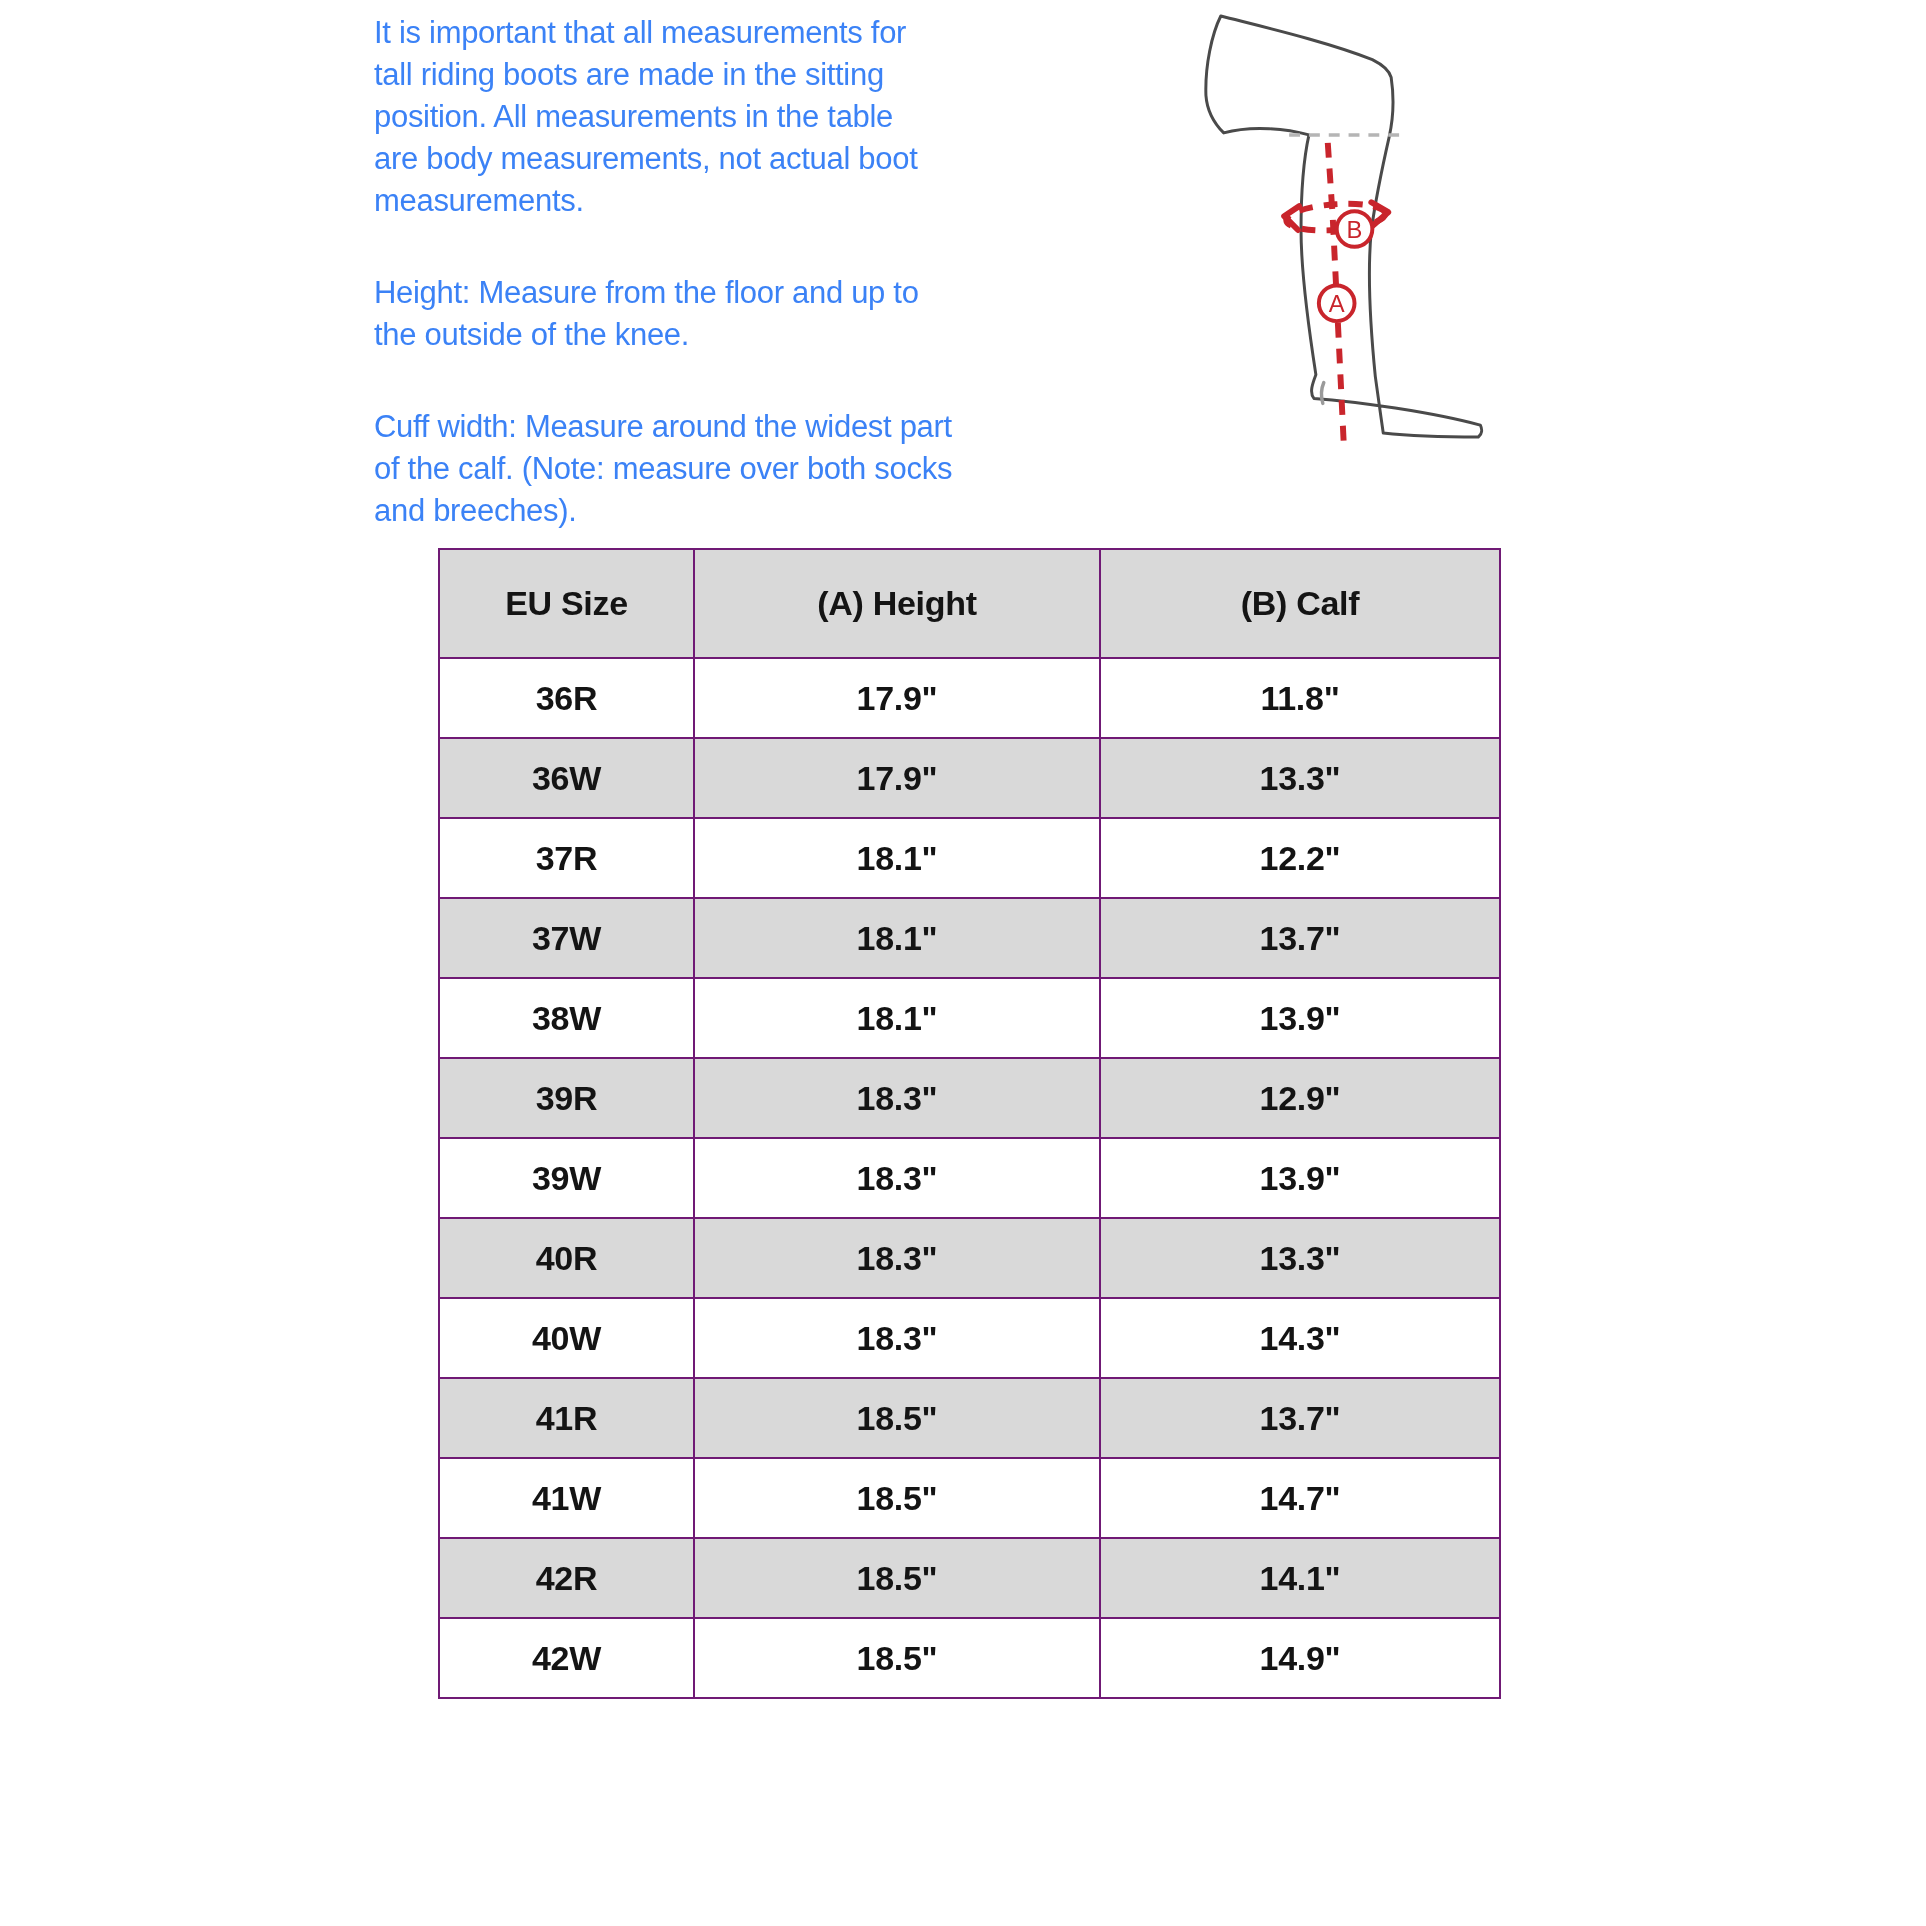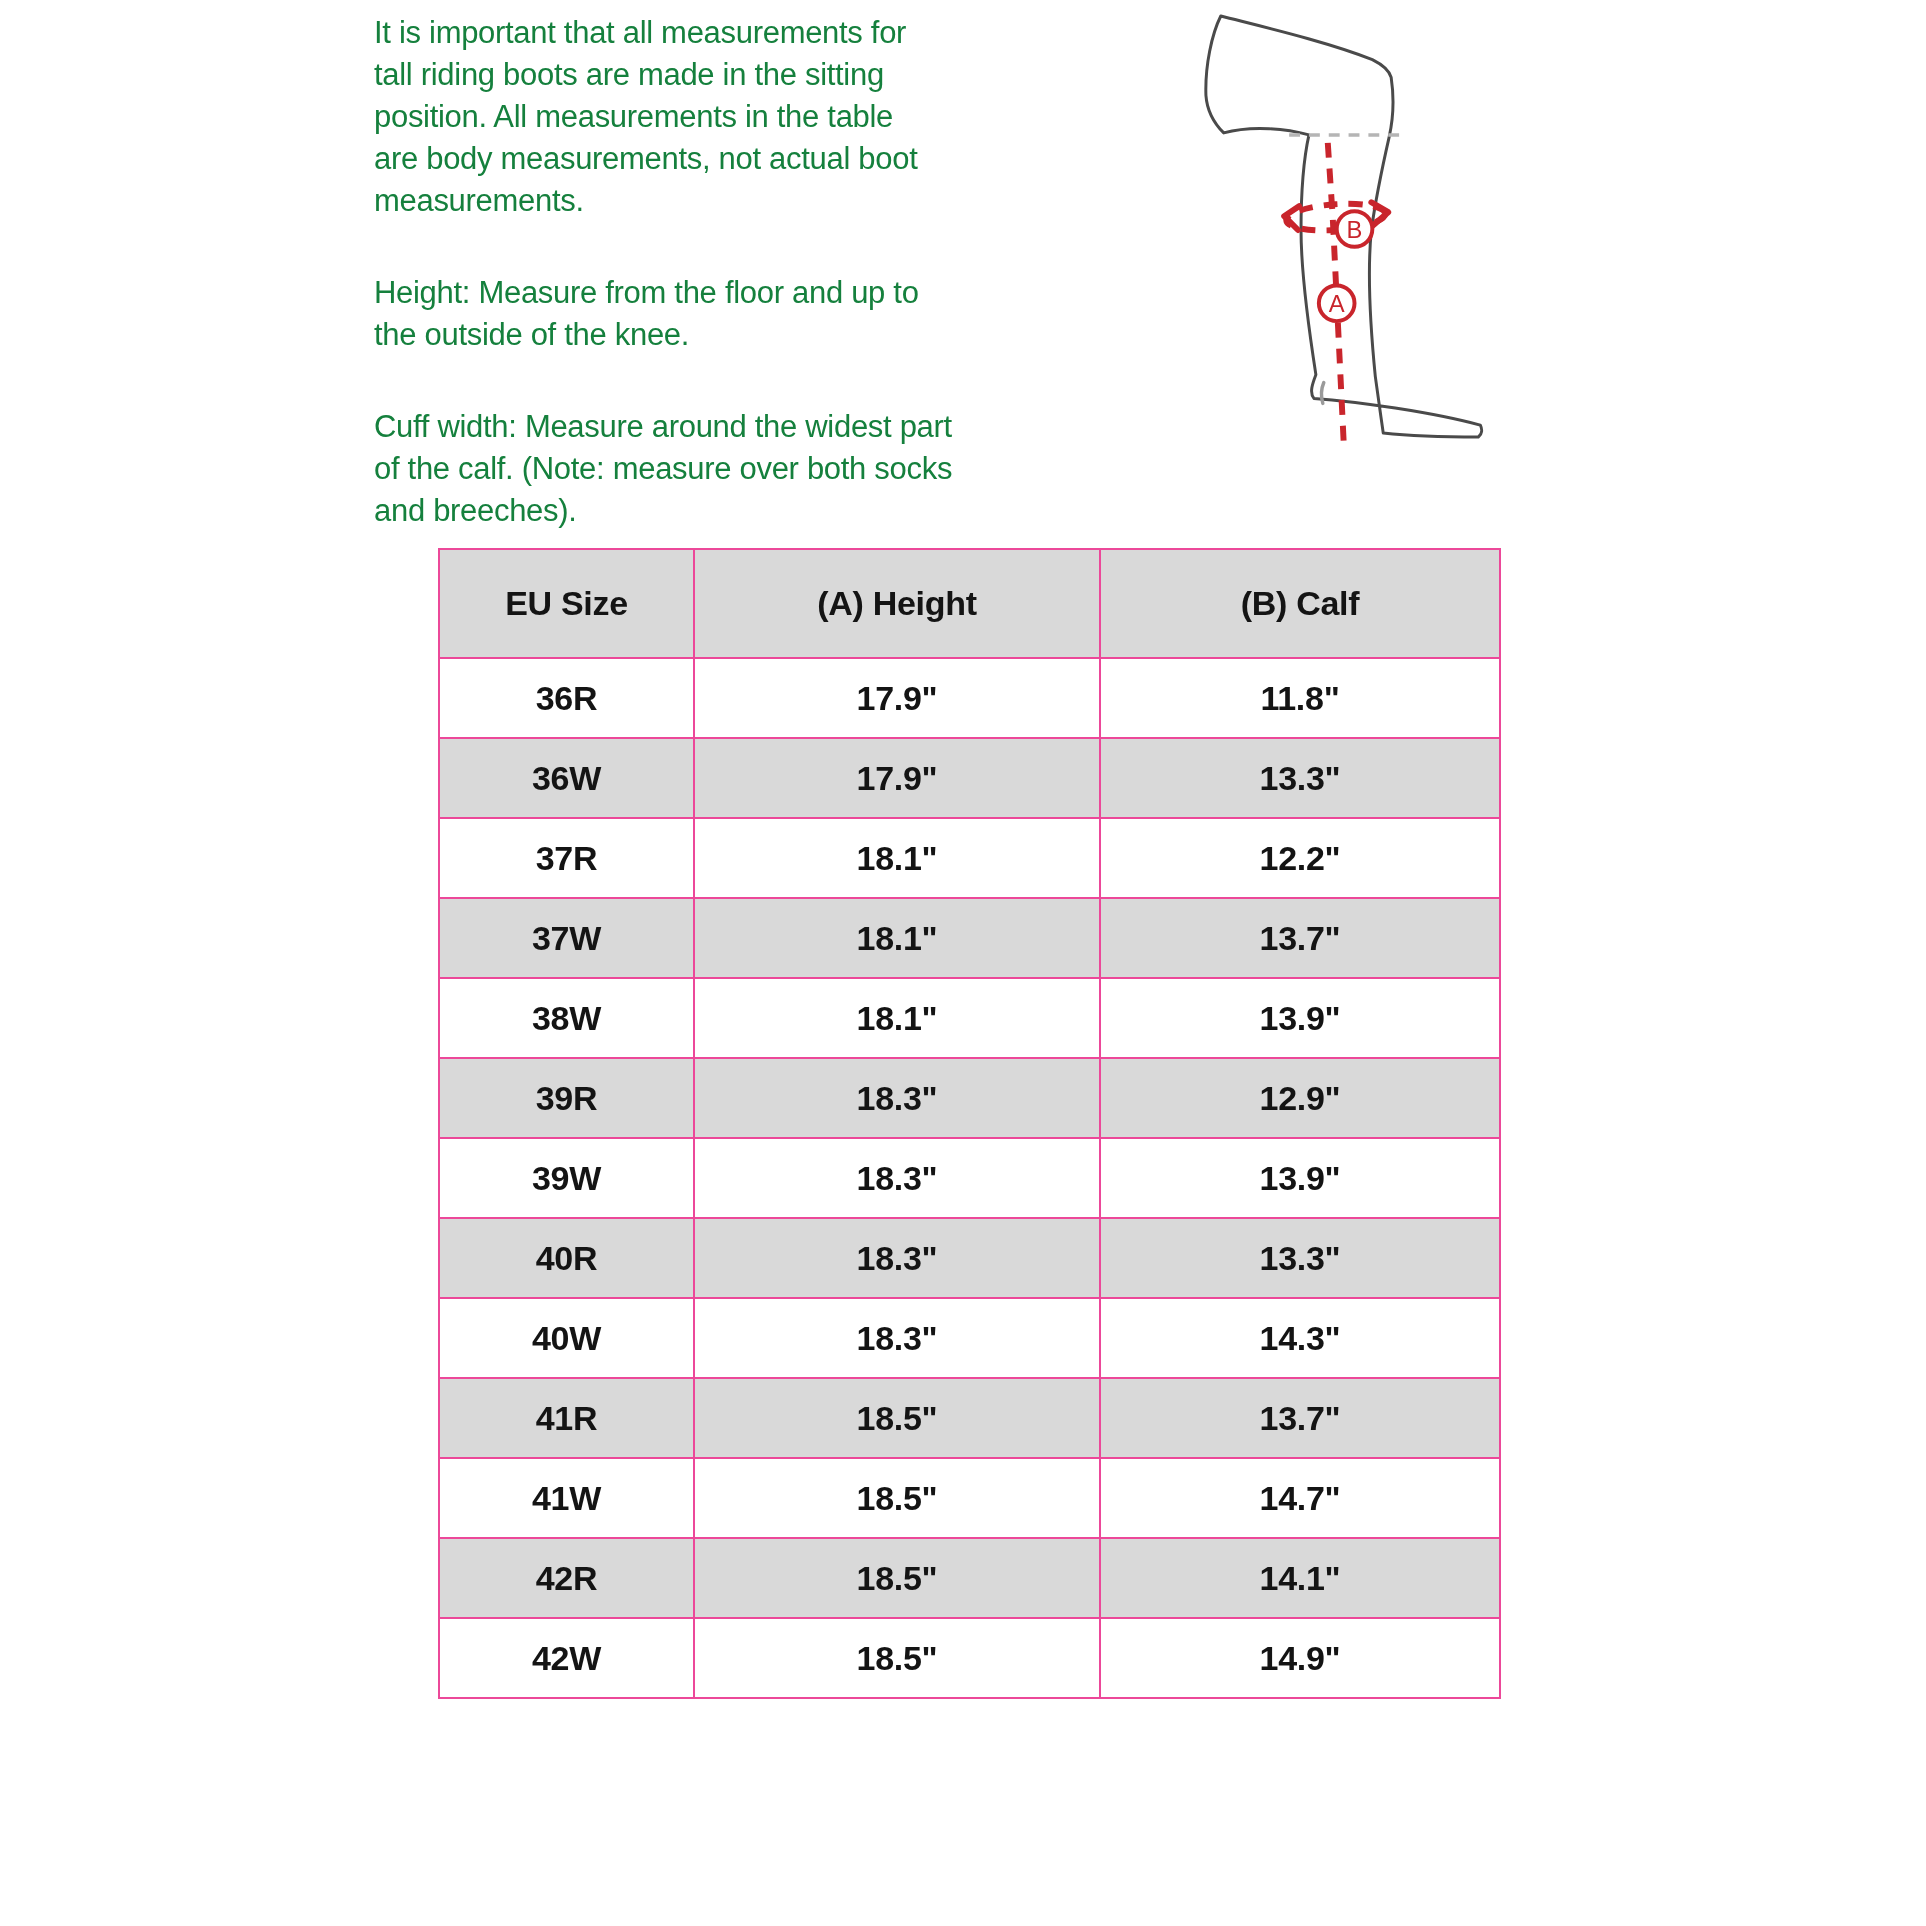--- a/index.html
+++ b/index.html
@@ -19,21 +19,21 @@
     left: 374px;
     top: 12px;
     width: 653px;
   }
   .intro p {
     margin: 0 0 50px 0;
     font-size: 31px;
     line-height: 42px;
     letter-spacing: -0.3px;
     white-space: pre-line;
-    color: #15803d;
+    color: #3b82f6;
   }
 
   
   .diagram {
     position: absolute;
     left: 1198px;
     top: 8px;
     width: 317px;
     height: 444px;
   }
@@ -53,21 +53,21 @@
   table.size-table {
     border-collapse: collapse;
     table-layout: fixed;
     width: 1061px;
     font-family: "Liberation Sans", sans-serif;
   }
   table.size-table col.c1 { width: 255px; }
   table.size-table col.c2 { width: 406px; }
   table.size-table col.c3 { width: 400px; }
   table.size-table th, table.size-table td {
-    border: 2px solid #ec4899;
+    border: 2px solid #701a75;
     text-align: center;
     vertical-align: middle;
     font-weight: 700;
     font-size: 34px;
     color: #141414;
     letter-spacing: -0.3px;
     padding: 0;
   }
   table.size-table thead tr { height: 109px; background: #d9d9d9; }
   table.size-table tbody tr { height: 80px; }

